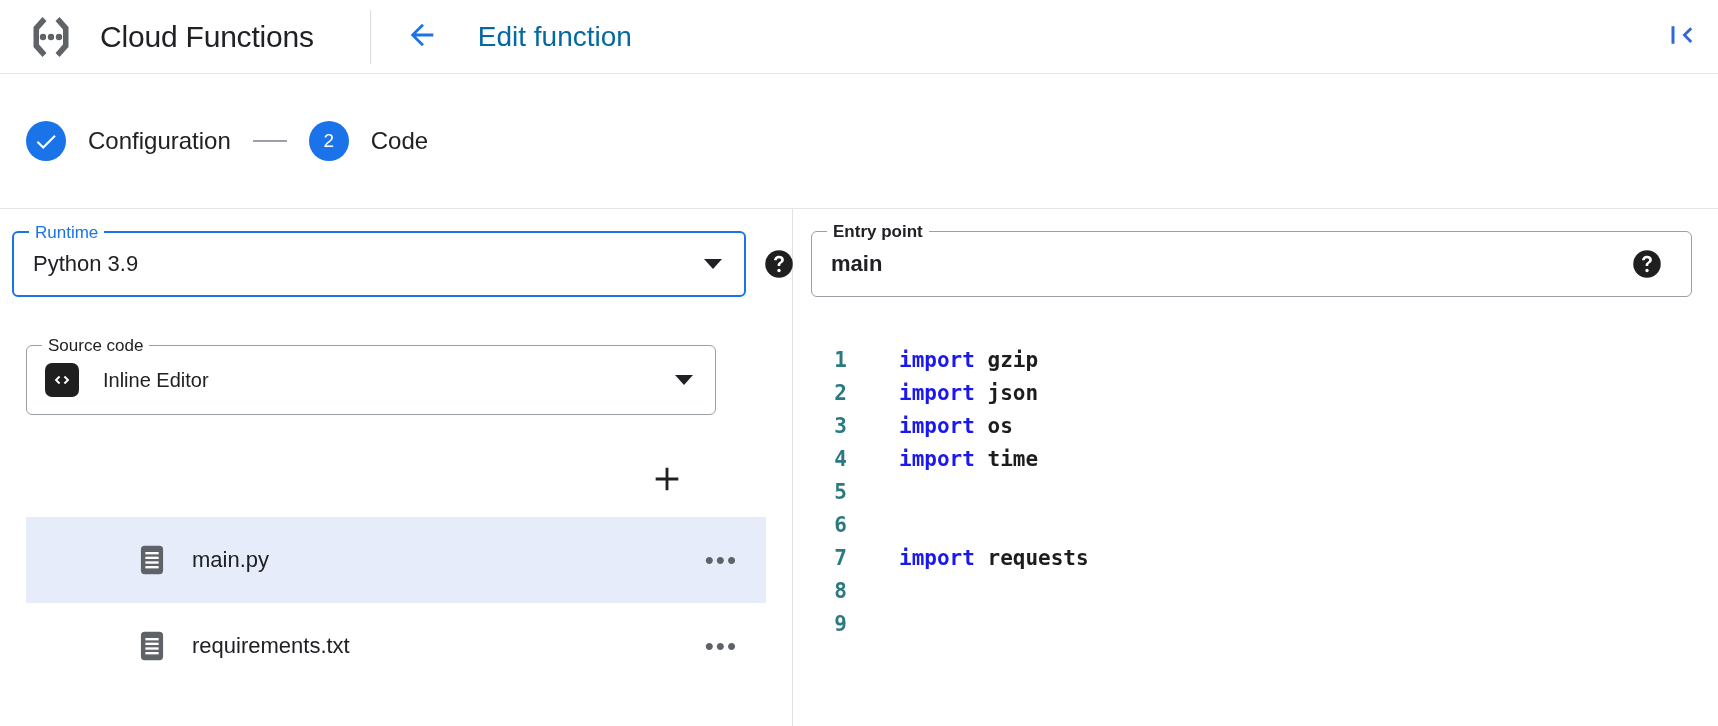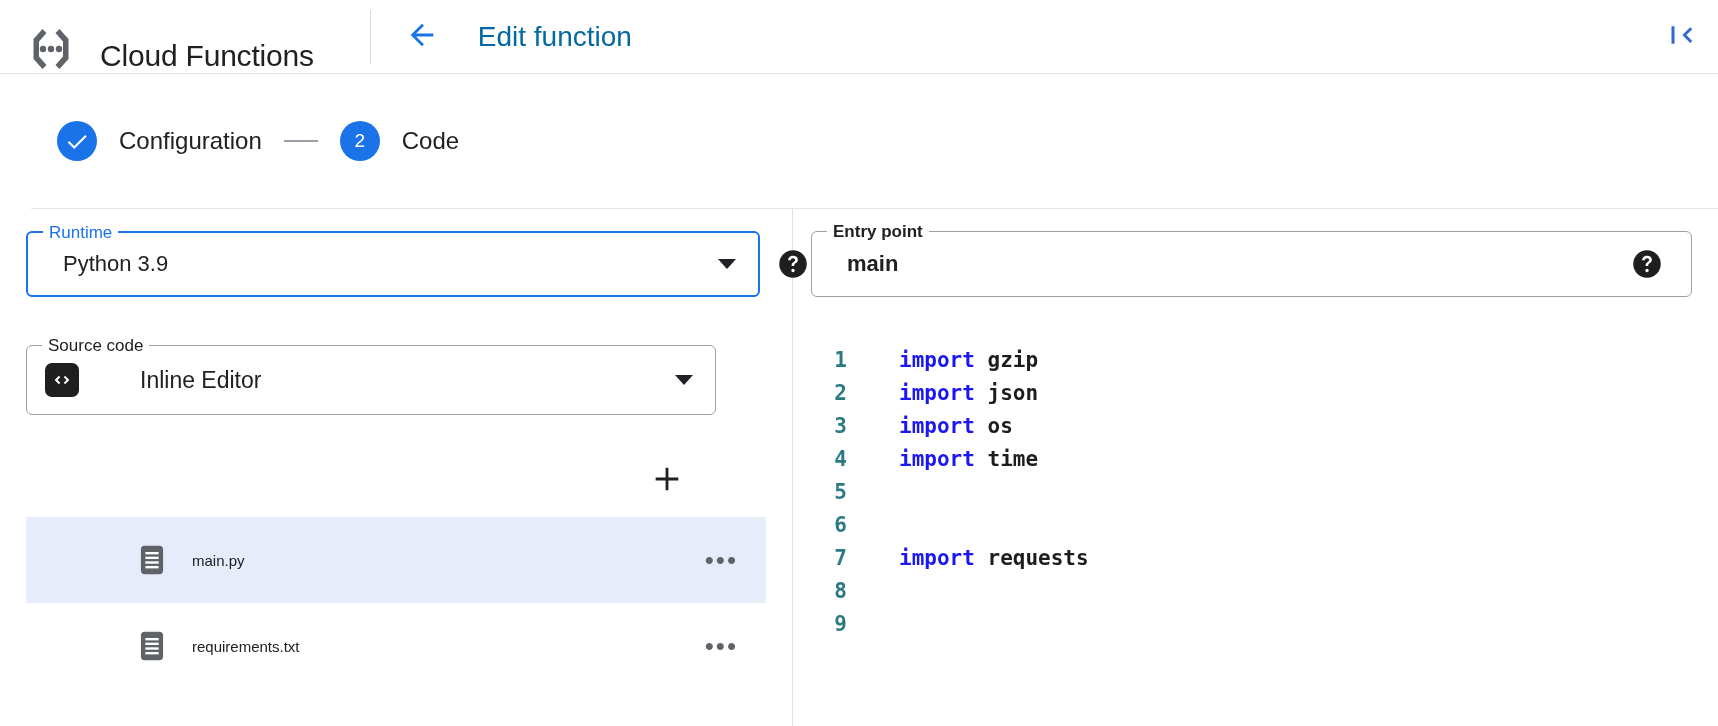--- a/index.html
+++ b/index.html
@@ -14,21 +14,21 @@
   
   .appbar {
     position: relative;
     height: 74px;
     display: flex;
     align-items: center;
     background: #fff;
     border-bottom: 1px solid #e4e6e8;
   }
   .brand {
-    display: flex; align-items: flex-end;
+    display: flex; align-items: center;
     padding-left: 24px;
     height: 100%;
   }
   .cf-logo { width: 54px; height: 48px; flex: 0 0 auto; }
   .brand-title {
     font-size: 30px;
     font-weight: 400;
     color: #202124;
     margin-left: 22px;
     letter-spacing: -0.2px;
@@ -64,21 +64,20 @@
   }
 
   
   .stepper {
     height: 135px;
     display: flex;
     align-items: center;
     padding-left: 26px;
     border-bottom: 1px solid #e4e6e8;
     background: #fff;
-    margin-left: 31px;
   }
   .step { display: flex; align-items: center; cursor: pointer; }
   .step-circle {
     width: 40px; height: 40px;
     border-radius: 50%;
     background: #1a73e8;
     display: flex; align-items: center; justify-content: center;
     flex: 0 0 auto;
   }
   .step-circle.num {
@@ -135,37 +134,37 @@
     padding: 0 6px;
     font-size: 17px;
     line-height: 18px;
     color: #202124;
     white-space: nowrap;
   }
   .field.focused .field-legend { color: #1a73e8; }
   .field-value {
     font-size: 22px;
     color: #202124;
-    padding-left: 35px;
+    padding-left: 19px;
     white-space: nowrap;
     flex: 1 1 auto;
   }
   .caret {
     width: 0; height: 0;
     border-left: 9px solid transparent;
     border-right: 9px solid transparent;
     border-top: 10px solid #202124;
     margin-right: 22px;
     flex: 0 0 auto;
   }
 
   
   .runtime-row {
     position: absolute;
-    left: 26px; top: 22px;
+    left: 12px; top: 22px;
     display: flex; align-items: center;
   }
   .runtime-field { width: 734px; height: 66px; }
   .help-icon {
     width: 30px; height: 30px;
     margin-left: 18px;
     flex: 0 0 auto;
     cursor: pointer;
   }
 
@@ -193,22 +192,21 @@
   .code-icon {
     width: 34px; height: 34px;
     background: #1f1f1f;
     border-radius: 7px;
     margin-left: 18px;
     flex: 0 0 auto;
     display: flex; align-items: center; justify-content: center;
   }
   .source-field .field-value {
     padding-left: 24px;
-    font-size: 23px;
-    margin-left: 37px;
+    font-size: 20px;
   }
 
   
   .add-btn {
     position: absolute;
     left: 645px; top: 250px;
     width: 44px; height: 44px;
     display: flex; align-items: center; justify-content: center;
     cursor: pointer;
   }
@@ -225,21 +223,21 @@
     cursor: pointer;
     position: relative;
   }
   .file-row.selected { background: #e6ecfa; }
   .file-icon {
     width: 30px; height: 32px;
     margin-left: 111px;
     flex: 0 0 auto;
   }
   .file-name {
-    font-size: 15px;
+    font-size: 22px;
     color: #202124;
     margin-left: 25px;
     white-space: nowrap;
   }
   .file-more {
     position: absolute;
     right: 28px; top: 50%;
     transform: translateY(-50%);
     font-size: 26px;
     letter-spacing: 2px;

